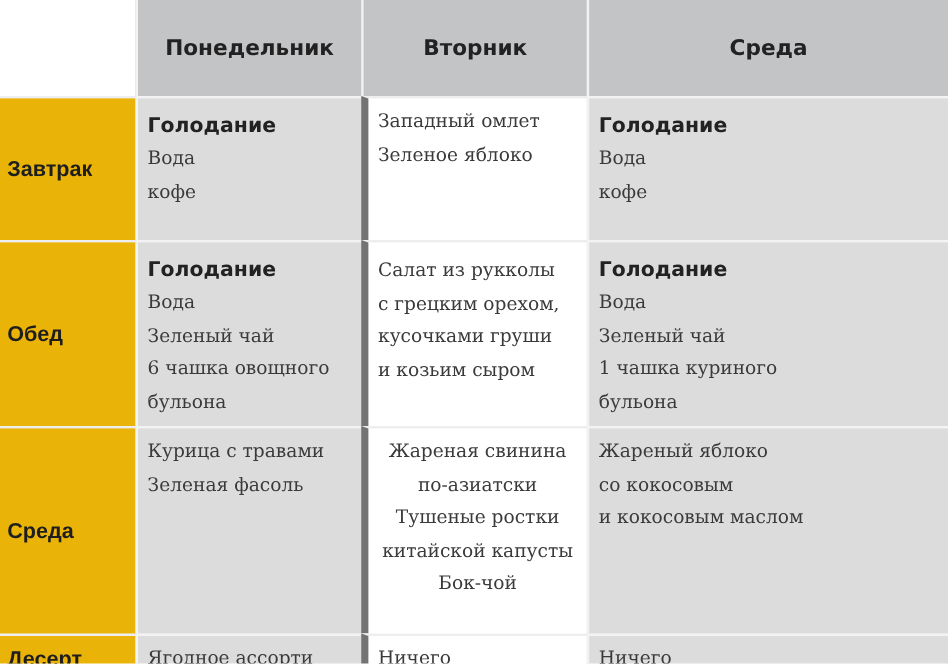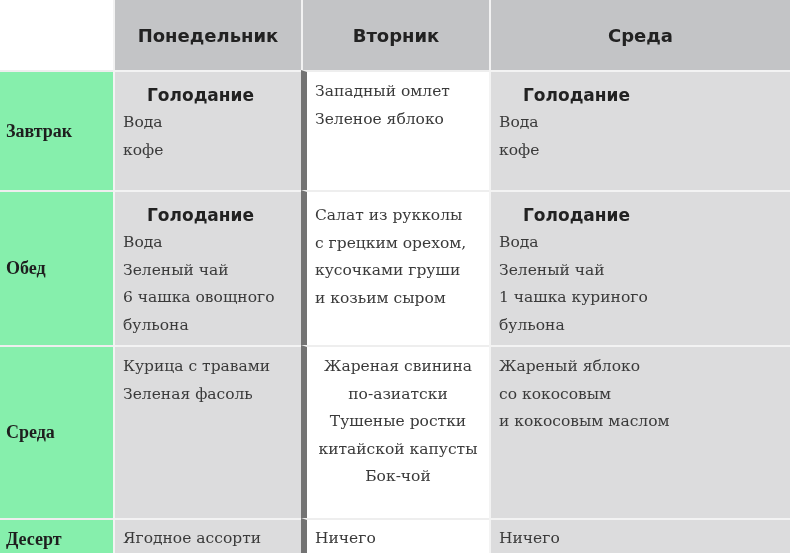--- a/index.html
+++ b/index.html
@@ -7,43 +7,43 @@
   .tbl {
     position:absolute; left:0; top:0; width:790px; height:553px;
     border-collapse:separate; border-spacing:0; table-layout:fixed;
   }
   .tbl td, .tbl th { padding:0; vertical-align:top; box-sizing:border-box; }
   .col-label { width:113px; }
   .col-mon { width:188px; }
   .col-tue { width:188px; }
   .col-wed { width:301px; }
   .hdr th {
-    height:70px; background:#c3c4c6;
+    height:80px; background:#c3c4c6;
     font-family:"DejaVu Sans", sans-serif; font-weight:bold; font-size:18px;
     color:#222; text-align:center; vertical-align:middle;
     border-left:2px solid #f2f2f2;
   }
   .hdr th.corner { background:#ffffff; border-left:none; }
   .row-label {
-    background:#86efac;
-    font-family:Liberation Serif, serif; font-weight:bold; font-size:18px;
+    background:#eab308;
+    font-family:Liberation Sans, sans-serif; font-weight:bold; font-size:18px;
     color:#1e1e1e; vertical-align:middle !important;
     padding-left:6px !important;
     border-top:2px solid #eeeeee;
   }
   .cell {
     font-family:"DejaVu Serif", serif; font-size:15.5px; color:#3a3a3a;
     padding:10px 8px 6px 8px !important; line-height:27.5px;
     border-top:2px solid #f3f3f3; border-left:2px solid #f3f3f3;
   }
   .cell.shaded { background:#dcdcdd; }
   .cell.white { background:#ffffff; border-left:6px solid #737373; border-top:2px solid #eeeeee; }
   .cell .bold {
     font-family:"DejaVu Sans", sans-serif; font-weight:bold; font-size:17px; color:#222;
-    line-height:27px; display:block;margin-left:24px;
+    line-height:27px; display:block;
   }
   .line { display:block; white-space:nowrap; }
   .r-breakfast { height:120px; }
   .r-lunch { height:149px; }
   .r-dinner { height:173px; }
   .r-dessert { height:41px; }
   .r-dessert .cell { padding-top:5px !important; }
 </style>
 </head>
 <body>

